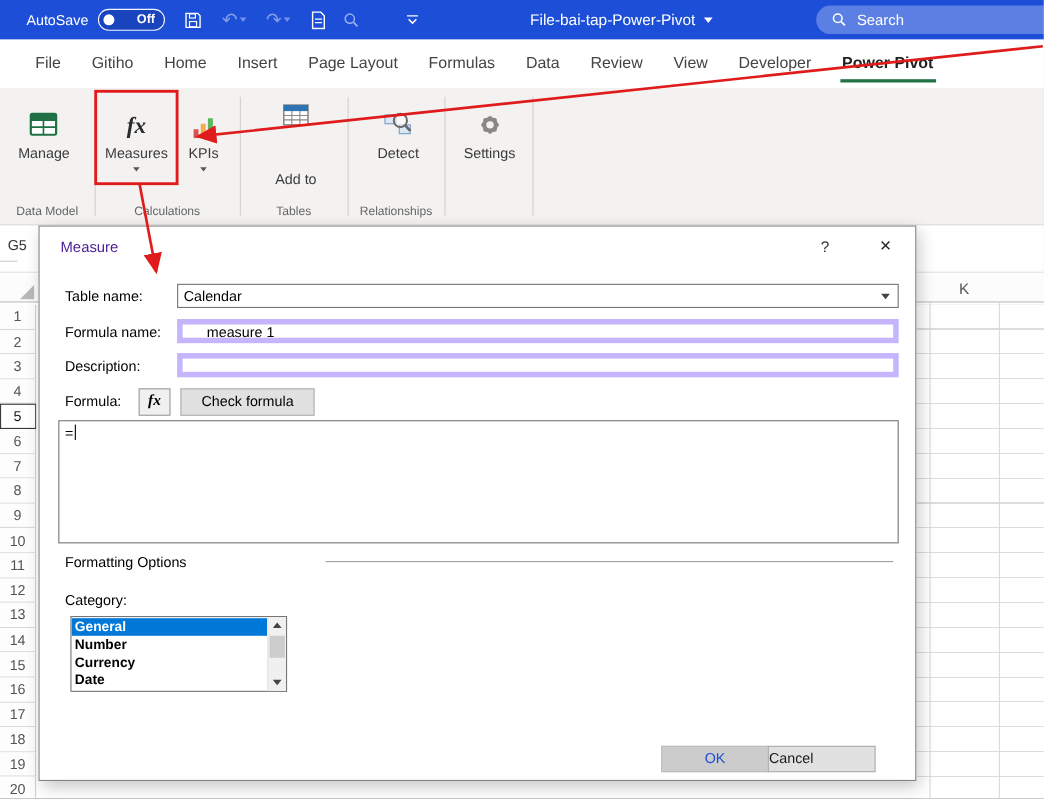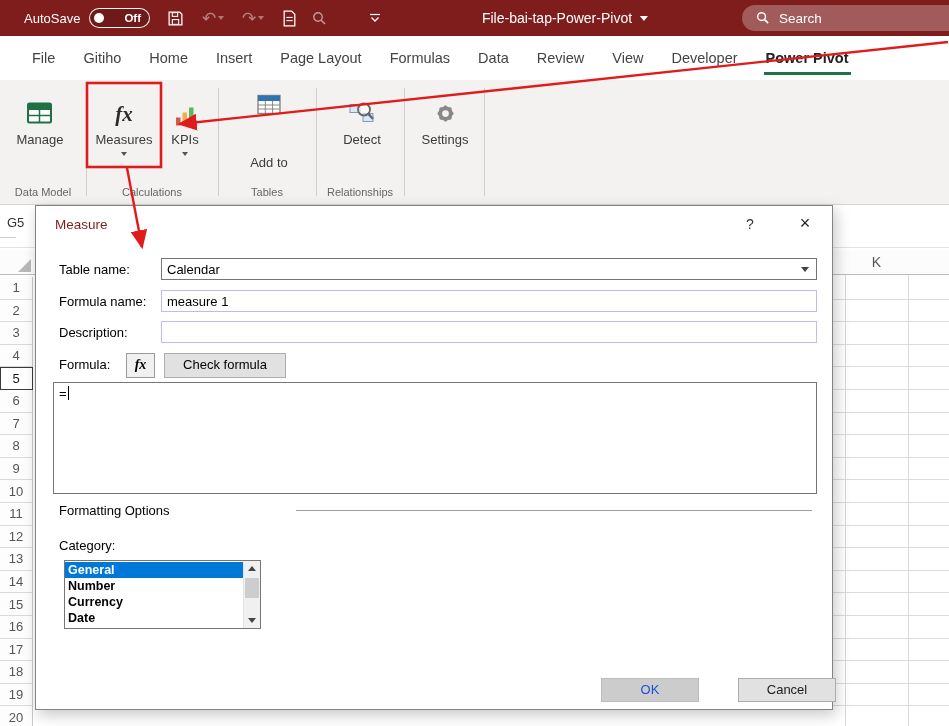--- a/index.html
+++ b/index.html
@@ -1,20 +1,20 @@
 <!DOCTYPE html>
 <html><head>
 <meta charset="utf-8">
 <style>
   html,body{margin:0;padding:0;background:#888;}
   #stage{position:relative;width:949px;height:726px;overflow:hidden;background:#fff;
          font-family:"Liberation Sans",sans-serif;-webkit-font-smoothing:antialiased;}
 
   
-  .titlebar{position:absolute;left:0;top:0;width:949px;height:36px;background:#7f1d1d;color:#fff;}
+  .titlebar{position:absolute;left:0;top:0;width:949px;height:36px;background:#1d4ed8;color:#fff;}
   .autosave{position:absolute;left:24px;top:0;height:36px;display:flex;align-items:center;gap:9px;}
   .as-label{font-size:13px;}
   .as-pill{display:flex;align-items:center;gap:20px;height:18px;padding:0 8px 0 4px;border:1px solid rgba(255,255,255,.95);
            border-radius:10px;background:rgba(0,0,0,.12);}
   .as-knob{width:10px;height:10px;border-radius:50%;background:#fff;}
   .as-state{font-size:11.5px;font-weight:bold;}
   .tb-ic{position:absolute;top:0;height:36px;display:flex;align-items:center;justify-content:center;width:26px;}
   .tb-glyph{font-size:17px;color:rgba(255,255,255,.8);line-height:1;}
   .tb-dim{opacity:.55;}
   .tb-caret{width:0;height:0;border-left:3.5px solid transparent;border-right:3.5px solid transparent;
@@ -62,30 +62,30 @@
          background:repeating-linear-gradient(to bottom,#fff 0px,#fff 21.6px,#dcdcdc 21.6px,#dcdcdc 22.6px);}
   .vgrid{position:absolute;top:70px;height:451px;width:1px;background:#d9d9d9;}
   .rowheaders{position:absolute;left:0;top:72px;width:33px;height:449px;overflow:hidden;}
   .rh{height:22.6px;box-sizing:border-box;border-bottom:1px solid #dadada;border-right:1px solid #c9c9c9;
       font-size:13px;color:#555;display:flex;align-items:center;justify-content:center;background:#fdfdfd;}
   .rh.active{outline:1px solid #3a3a3a;outline-offset:-1px;color:#1a1a1a;background:#fff;}
 
   
   .dialog{position:absolute;left:35px;top:205px;width:798px;height:505px;background:#fff;border:1px solid #848484;
           box-shadow:3px 5px 14px rgba(0,0,0,.22);box-sizing:border-box;font-size:13px;color:#000;}
-  .dlg-title{position:absolute;left:19px;top:11px;font-size:13.5px;color:#7f1d1d;text-align:center;}
+  .dlg-title{position:absolute;left:19px;top:11px;font-size:13.5px;color:#4c1d95;text-align:center;}
   .dlg-help{position:absolute;left:698px;top:6px;width:32px;height:24px;text-align:center;line-height:24px;font-size:14px;color:#333;cursor:default;}
   .dlg-close{position:absolute;left:752px;top:4px;width:34px;height:26px;text-align:center;line-height:26px;font-size:18px;color:#222;cursor:default;}
   .lbl{position:absolute;left:23px;font-size:13px;color:#000;white-space:nowrap;}
   .combo{position:absolute;left:125px;top:52px;width:656px;height:22px;border:1px solid #767676;box-sizing:border-box;
          background:#fff;display:flex;align-items:center;padding-left:5px;font-size:13px;}
   .combo-chev{position:absolute;right:7px;top:8px;width:0;height:0;border-left:4px solid transparent;
               border-right:4px solid transparent;border-top:5px solid #444;}
-  .txt{position:absolute;left:125px;width:656px;height:22px;border:1px solid #c4b5fd;box-sizing:border-box;
-       font-size:13px;padding:0 5px;font-family:"Liberation Sans",sans-serif;background:#fff;outline:none;}
+  .txt{position:absolute;left:125px;width:656px;height:22px;border:5px solid #c4b5fd;box-sizing:border-box;
+       font-size:13px;padding:0 22px;font-family:"Liberation Sans",sans-serif;background:#fff;outline:none;}
   .fxbtn{position:absolute;left:90px;top:147px;width:27px;height:23px;border:1px solid #9a9a9a;background:#f0f0f0;
          font-family:"Liberation Serif",serif;font-style:italic;font-weight:bold;font-size:14px;text-align:center;line-height:21px;cursor:default;}
   .checkbtn{position:absolute;left:128px;top:147px;width:120px;height:23px;border:1px solid #adadad;background:#e1e1e1;
             font-size:13px;text-align:center;line-height:21px;cursor:default;}
   .formula{position:absolute;left:17px;top:176px;width:764px;height:112px;border:1px solid #767676;box-sizing:border-box;
            padding:3px 5px;font-size:13px;background:#fff;}
   .caret-line{display:inline-block;width:1px;height:14px;background:#000;vertical-align:-2px;margin-left:1px;}
   .fmt-line{position:absolute;left:260px;top:304px;width:516px;height:1px;background:#9f9f9f;}
   .listbox{position:absolute;left:28px;top:354px;width:197px;height:69px;border:1px solid #767676;box-sizing:border-box;
            background:#fff;display:flex;font-weight:bold;}
@@ -95,22 +95,22 @@
   .lb-scroll{width:17px;background:#f0f0f0;border-left:1px solid #e3e3e3;display:flex;flex-direction:column;box-sizing:border-box;}
   .sb-btn{height:15px;position:relative;cursor:default;}
   .sb-up::after{content:"";position:absolute;left:4px;top:5px;width:0;height:0;border-left:4px solid transparent;
                 border-right:4px solid transparent;border-bottom:5px solid #444;}
   .sb-down::after{content:"";position:absolute;left:4px;top:5px;width:0;height:0;border-left:4px solid transparent;
                   border-right:4px solid transparent;border-top:5px solid #444;}
   .sb-thumb{height:20px;background:#cdcdcd;margin:2px 1px 0 1px;cursor:default;}
   .sb-fill{flex:1;}
   .okbtn{position:absolute;left:565px;top:472px;width:98px;height:24px;background:#cccccc;border:1px solid #bcbcbc;
          color:#1d4ed8;text-align:center;line-height:22px;font-size:13px;box-sizing:border-box;cursor:default;}
-  .cancelbtn{position:absolute;left:702px;top:472px;width:98px;height:24px;background:#e1e1e1;border:1px solid #adadad;
-             color:#1a1a1a;text-align:center;line-height:22px;font-size:13px;box-sizing:border-box;cursor:default;}
+  .cancelbtn{position:absolute;left:662px;top:472px;width:98px;height:24px;background:#e1e1e1;border:1px solid #adadad;
+             color:#1a1a1a;line-height:22px;font-size:13px;box-sizing:border-box;cursor:default;}
 
   
   .anno{position:absolute;left:0;top:0;z-index:60;pointer-events:none;}
 </style>
 </head>
 <body>
 
 <div id="stage">
 
   <div class="titlebar">

